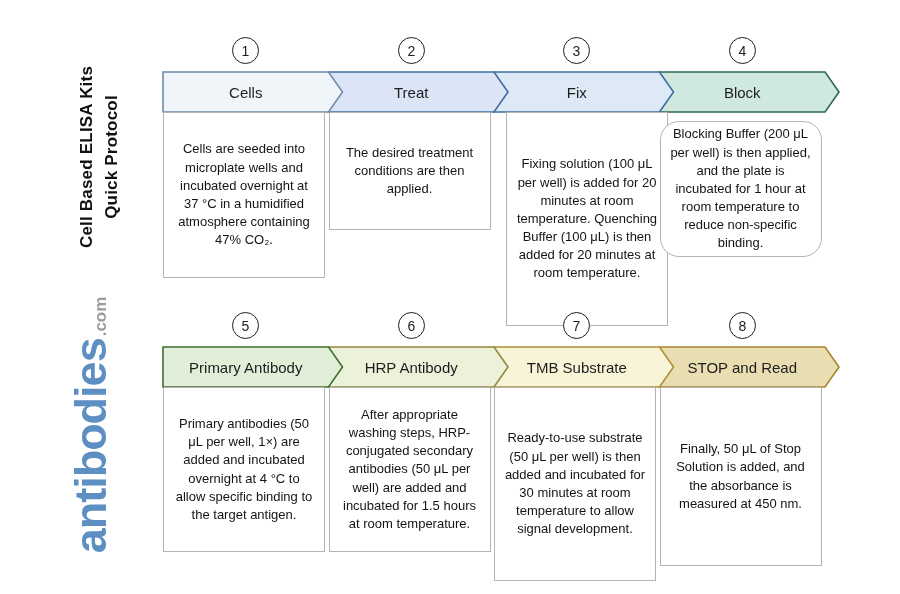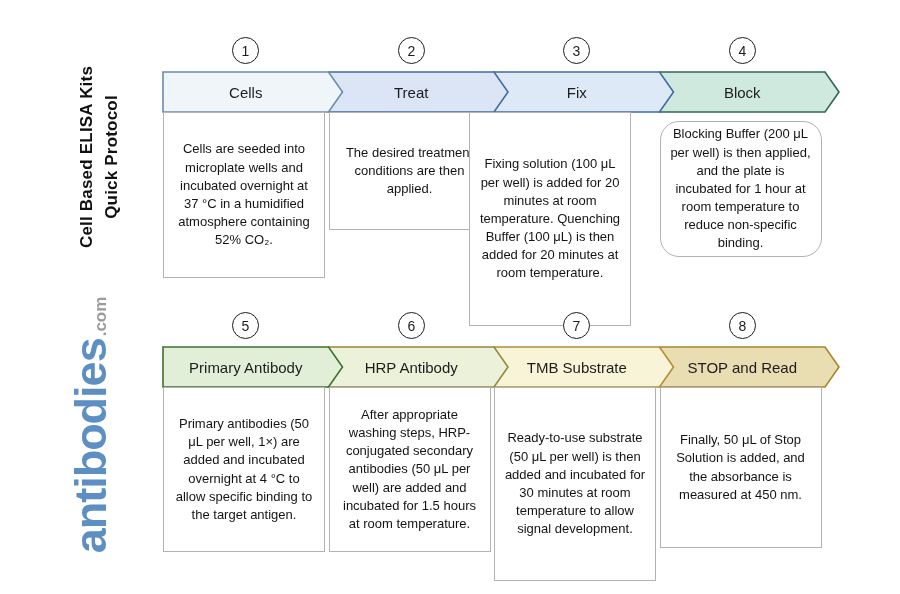--- a/index.html
+++ b/index.html
@@ -77,26 +77,26 @@
     <polygon points="332,2 497.5,2 511.5,22 497.5,42 332,42" stroke-width="1.6" fill="#dee9f8" stroke="#3f6d9e"></polygon>
     <polygon points="166.5,2 332,2 346,22 332,42 166.5,42" stroke-width="1.6" fill="#dbe5f6" stroke="#3f6d9e"></polygon>
     <polygon points="1,2 166.5,2 180.5,22 166.5,42 1,42" stroke-width="1.6" fill="#f0f5fa" stroke="#6c8cab"></polygon>
     <text x="83.75" y="27.5" text-anchor="middle">Cells</text>
     <text x="249.25" y="27.5" text-anchor="middle">Treat</text>
     <text x="414.75" y="27.5" text-anchor="middle">Fix</text>
     <text x="580.25" y="27.5" text-anchor="middle">Block</text>
   </svg>
 
   <div class="desc-box" style="left:163px;top:112px;height:166px;">
-      <p>Cells are seeded into microplate wells and incubated overnight at 37 °C in a humidified atmosphere containing 52% CO₂.</p>
+      <p>Cells are seeded into microplate wells and incubated overnight at 37 °C in a humidified atmosphere containing 47% CO₂.</p>
     </div>
   <div class="desc-box" style="left:328.5px;top:112px;height:118px;">
       <p>The desired treatment conditions are then applied.</p>
     </div>
-  <div class="desc-box" style="left:469px;top:112px;height:214px;">
+  <div class="desc-box" style="left:506px;top:112px;height:214px;">
       <p>Fixing solution (100 μL per well) is added for 20 minutes at room temperature. Quenching Buffer (100 μL) is then added for 20 minutes at room temperature.</p>
     </div>
   <div class="desc-box" style="left:659.5px;top:121px;height:136px;border-radius:19px;">
       <p>Blocking Buffer (200 μL per well) is then applied, and the plate is incubated for 1 hour at room temperature to reduce non-specific binding.</p>
     </div>
 
   <div class="step-circle" style="left:232px;top:312px;">
       <span>5</span>
     </div>
   <div class="step-circle" style="left:398px;top:312px;">
@@ -122,17 +122,17 @@
 
   <div class="desc-box" style="left:163px;top:387px;height:165px;">
       <p>Primary antibodies (50 μL per well, 1×) are added and incubated overnight at 4 °C to allow specific binding to the target antigen.</p>
     </div>
   <div class="desc-box" style="left:328.5px;top:387px;height:165px;">
       <p>After appropriate washing steps, HRP-conjugated secondary antibodies (50 μL per well) are added and incubated for 1.5 hours at room temperature.</p>
     </div>
   <div class="desc-box" style="left:494px;top:387px;height:194px;">
       <p>Ready-to-use substrate (50 μL per well) is then added and incubated for 30 minutes at room temperature to allow signal development.</p>
     </div>
-  <div class="desc-box" style="left:659.5px;top:387px;height:161px;">
+  <div class="desc-box" style="left:659.5px;top:387px;height:179px;">
       <p>Finally, 50 μL of Stop Solution is added, and the absorbance is measured at 450 nm.</p>
     </div>
 
 </div>
 
 </body></html>

